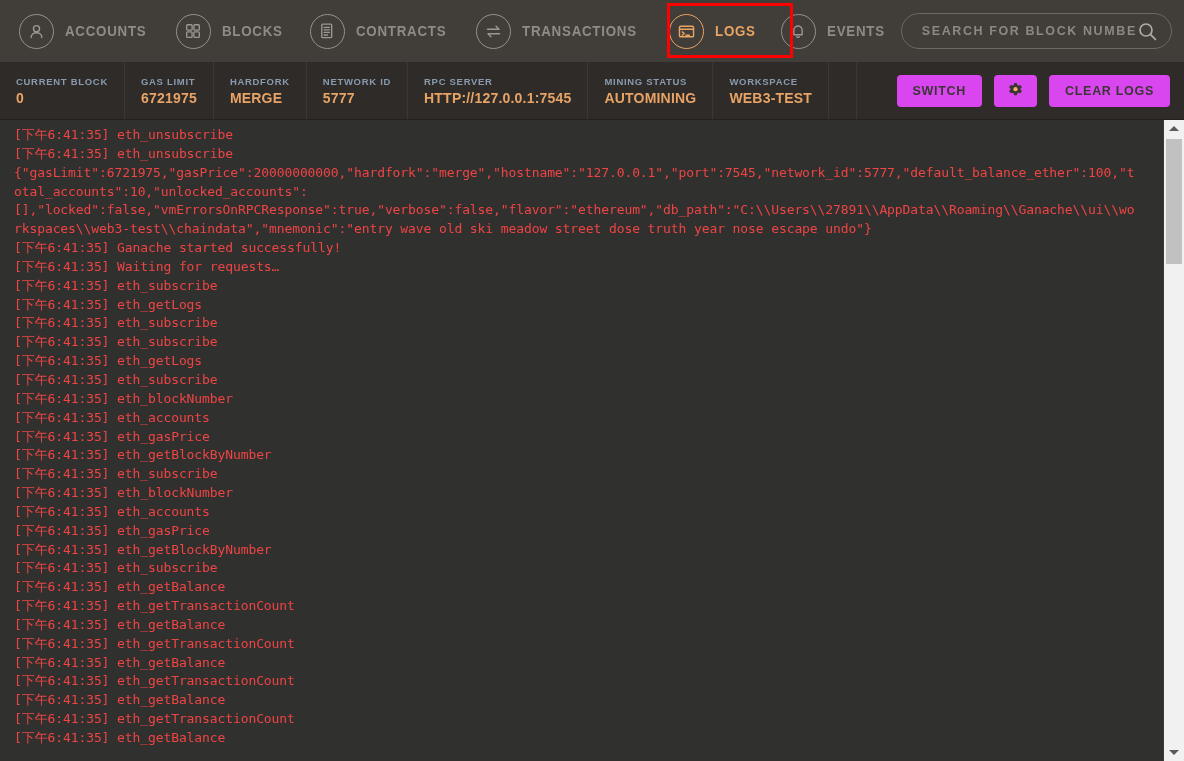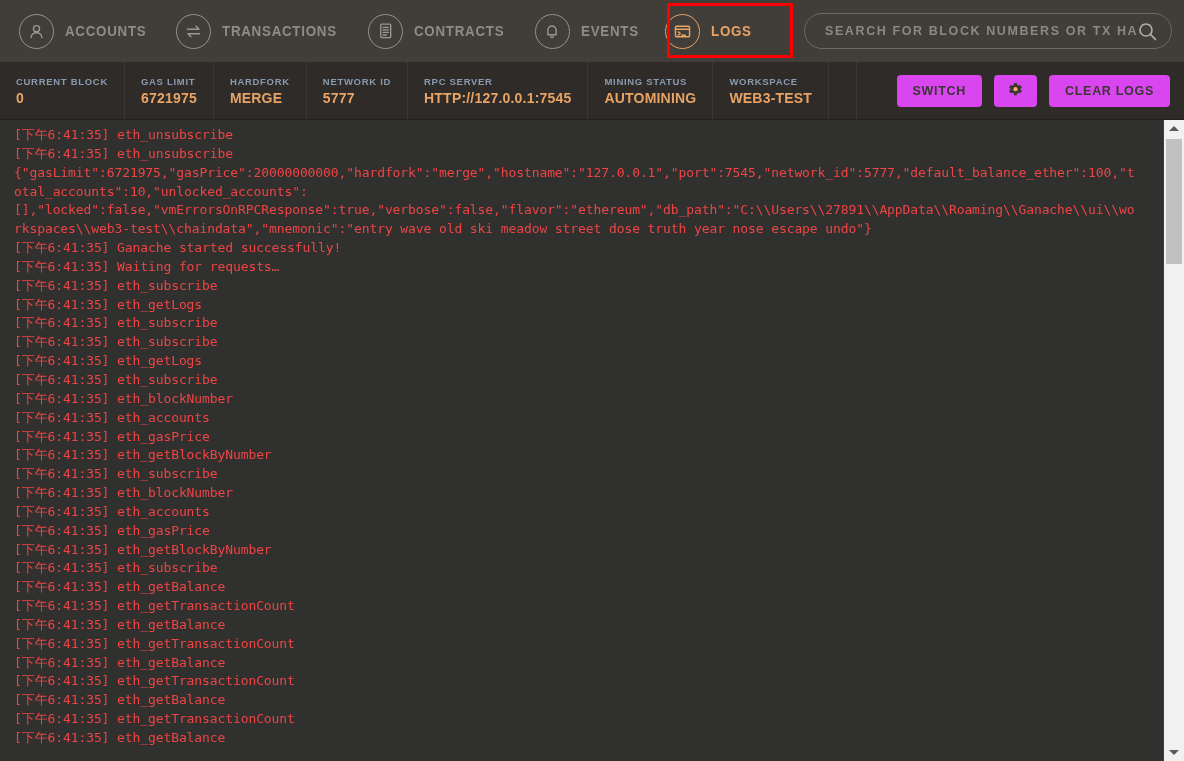--- a/index.html
+++ b/index.html
@@ -243,58 +243,69 @@
           <span class="circ">
             <svg width="19" height="19" viewBox="0 0 20 20">
               <circle cx="10" cy="7" r="3.2" fill="none" stroke="#9b9791" stroke-width="1.5" stroke-linecap="round" stroke-linejoin="round"></circle>
               <path d="M4.4 16.4c0-3.1 2.5-5 5.6-5s5.6 1.9 5.6 5" fill="none" stroke="#9b9791" stroke-width="1.5" stroke-linecap="round" stroke-linejoin="round"></path>
             </svg>
           </span>
           <span class="lbl">ACCOUNTS</span>
         </div>
         <div class="navtab">
           <span class="circ">
-            <svg width="19" height="19" viewBox="0 0 20 20">
-              <path d="M3.6 7.6h12.2l-3.1-3.1" fill="none" stroke="#9b9791" stroke-width="1.5" stroke-linecap="round" stroke-linejoin="round"></path>
-              <path d="M16.4 12.4H4.2l3.1 3.1" fill="none" stroke="#9b9791" stroke-width="1.5" stroke-linecap="round" stroke-linejoin="round"></path>
-            </svg>
-          </span>
-          <span class="lbl">TRANSACTIONS</span>
+            <svg width="18" height="18" viewBox="0 0 20 20">
+              <rect x="3" y="3" width="6" height="6" rx="1" fill="none" stroke="#9b9791" stroke-width="1.5" stroke-linecap="round" stroke-linejoin="round"></rect>
+              <rect x="11" y="3" width="6" height="6" rx="1" fill="none" stroke="#9b9791" stroke-width="1.5" stroke-linecap="round" stroke-linejoin="round"></rect>
+              <rect x="3" y="11" width="6" height="6" rx="1" fill="none" stroke="#9b9791" stroke-width="1.5" stroke-linecap="round" stroke-linejoin="round"></rect>
+              <rect x="11" y="11" width="6" height="6" rx="1" fill="none" stroke="#9b9791" stroke-width="1.5" stroke-linecap="round" stroke-linejoin="round"></rect>
+            </svg>
+          </span>
+          <span class="lbl">BLOCKS</span>
         </div>
         <div class="navtab">
           <span class="circ">
             <svg width="18" height="18" viewBox="0 0 20 20">
               <rect x="4.2" y="2.4" width="11" height="15" rx="1" fill="none" stroke="#9b9791" stroke-width="1.5" stroke-linecap="round" stroke-linejoin="round"></rect>
               <line x1="6.8" y1="6" x2="12.6" y2="6" fill="none" stroke="#9b9791" stroke-width="1.5" stroke-linecap="round" stroke-linejoin="round"></line>
               <line x1="6.8" y1="8.8" x2="12.6" y2="8.8" fill="none" stroke="#9b9791" stroke-width="1.5" stroke-linecap="round" stroke-linejoin="round"></line>
               <line x1="6.8" y1="11.6" x2="12.6" y2="11.6" fill="none" stroke="#9b9791" stroke-width="1.5" stroke-linecap="round" stroke-linejoin="round"></line>
               <line x1="6.8" y1="14.4" x2="10.6" y2="14.4" fill="none" stroke="#9b9791" stroke-width="1.5" stroke-linecap="round" stroke-linejoin="round"></line>
             </svg>
           </span>
           <span class="lbl">CONTRACTS</span>
         </div>
         <div class="navtab">
           <span class="circ">
-            <svg width="18" height="18" viewBox="0 0 20 20">
-              <path d="M5.4 14.2V9a4.6 4.6 0 1 1 9.2 0v5.2z" fill="none" stroke="#9b9791" stroke-width="1.5" stroke-linecap="round" stroke-linejoin="round"></path>
-              <path d="M8.5 16.2a1.6 1.6 0 0 0 3 0" fill="none" stroke="#9b9791" stroke-width="1.5" stroke-linecap="round" stroke-linejoin="round"></path>
-            </svg>
-          </span>
-          <span class="lbl">EVENTS</span>
+            <svg width="19" height="19" viewBox="0 0 20 20">
+              <path d="M3.6 7.6h12.2l-3.1-3.1" fill="none" stroke="#9b9791" stroke-width="1.5" stroke-linecap="round" stroke-linejoin="round"></path>
+              <path d="M16.4 12.4H4.2l3.1 3.1" fill="none" stroke="#9b9791" stroke-width="1.5" stroke-linecap="round" stroke-linejoin="round"></path>
+            </svg>
+          </span>
+          <span class="lbl">TRANSACTIONS</span>
         </div>
         <div class="navtab active">
           <span class="circ">
             <svg width="19" height="19" viewBox="0 0 20 20">
               <rect x="2.6" y="4.4" width="14.8" height="11.2" rx="1.2" fill="none" stroke="#e8a365" stroke-width="1.5" stroke-linecap="round" stroke-linejoin="round"></rect>
               <line x1="2.6" y1="7.6" x2="17.4" y2="7.6" fill="none" stroke="#e8a365" stroke-width="1.5" stroke-linecap="round" stroke-linejoin="round"></line>
               <path d="M5.6 10.4l2 1.8-2 1.8" fill="none" stroke="#e8a365" stroke-width="1.5" stroke-linecap="round" stroke-linejoin="round"></path>
               <line x1="9.4" y1="14" x2="13" y2="14" fill="none" stroke="#e8a365" stroke-width="1.5" stroke-linecap="round" stroke-linejoin="round"></line>
             </svg>
           </span>
           <span class="lbl">LOGS</span>
+        </div>
+        <div class="navtab">
+          <span class="circ">
+            <svg width="18" height="18" viewBox="0 0 20 20">
+              <path d="M5.4 14.2V9a4.6 4.6 0 1 1 9.2 0v5.2z" fill="none" stroke="#9b9791" stroke-width="1.5" stroke-linecap="round" stroke-linejoin="round"></path>
+              <path d="M8.5 16.2a1.6 1.6 0 0 0 3 0" fill="none" stroke="#9b9791" stroke-width="1.5" stroke-linecap="round" stroke-linejoin="round"></path>
+            </svg>
+          </span>
+          <span class="lbl">EVENTS</span>
         </div>
       </div>
 
     <div class="hl-box"></div>
 
     <div class="search-wrap">
       <input type="text" placeholder="SEARCH FOR BLOCK NUMBERS OR TX HASHES" style="">
       <span style="display:flex;align-items:center;">
         <svg width="19" height="19" viewBox="0 0 19 19">
           <circle cx="8" cy="8" r="6" fill="none" stroke="#b0aba5" stroke-width="1.7"></circle>

